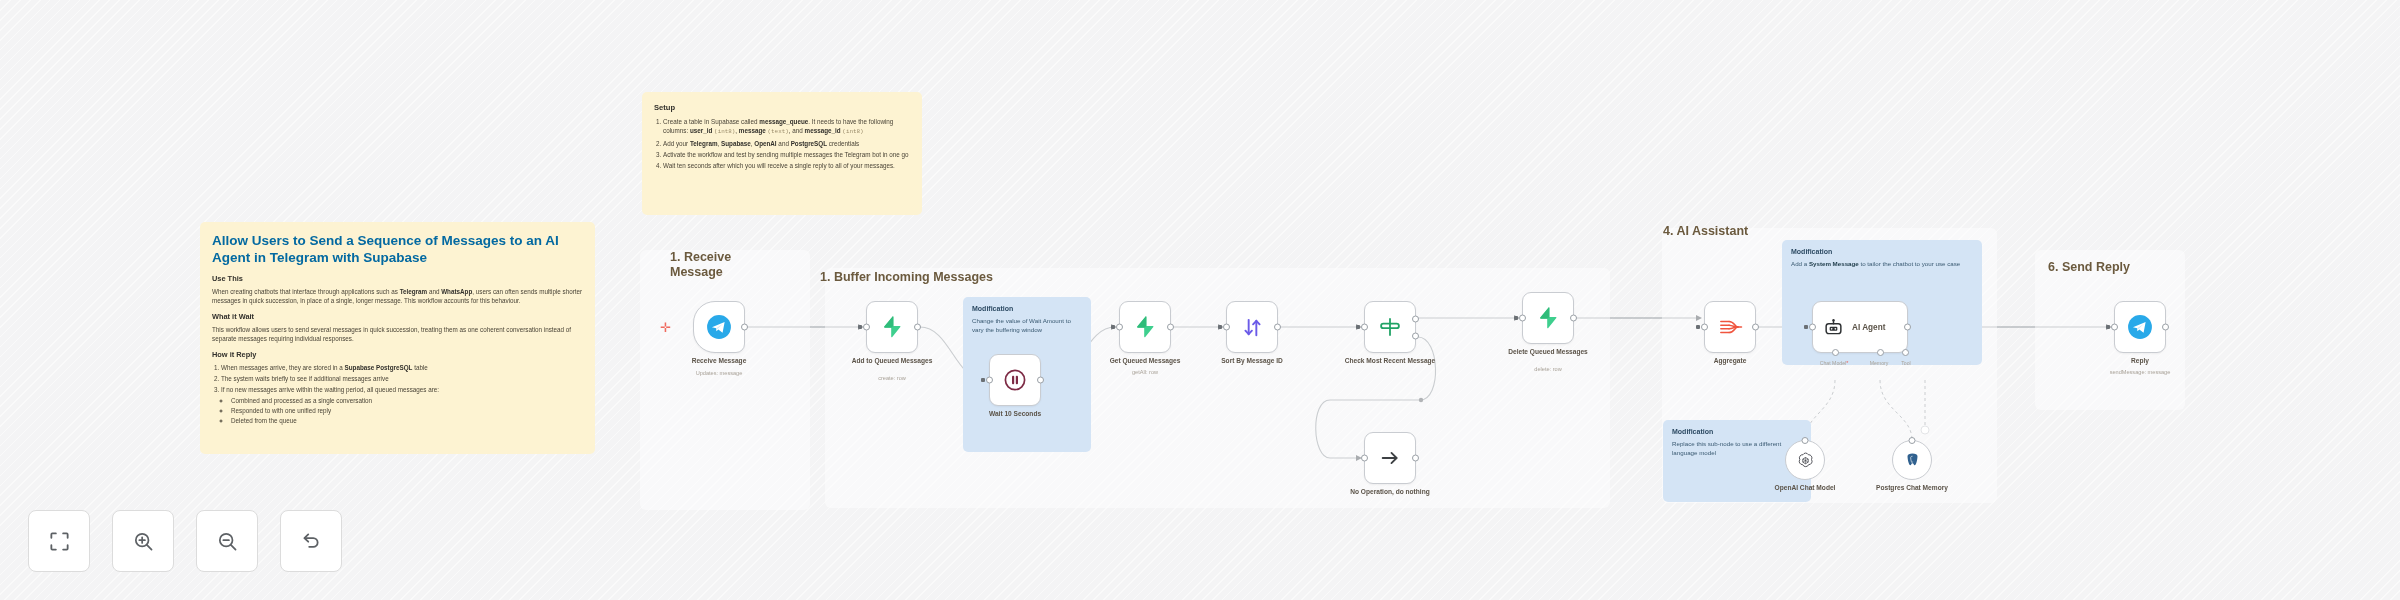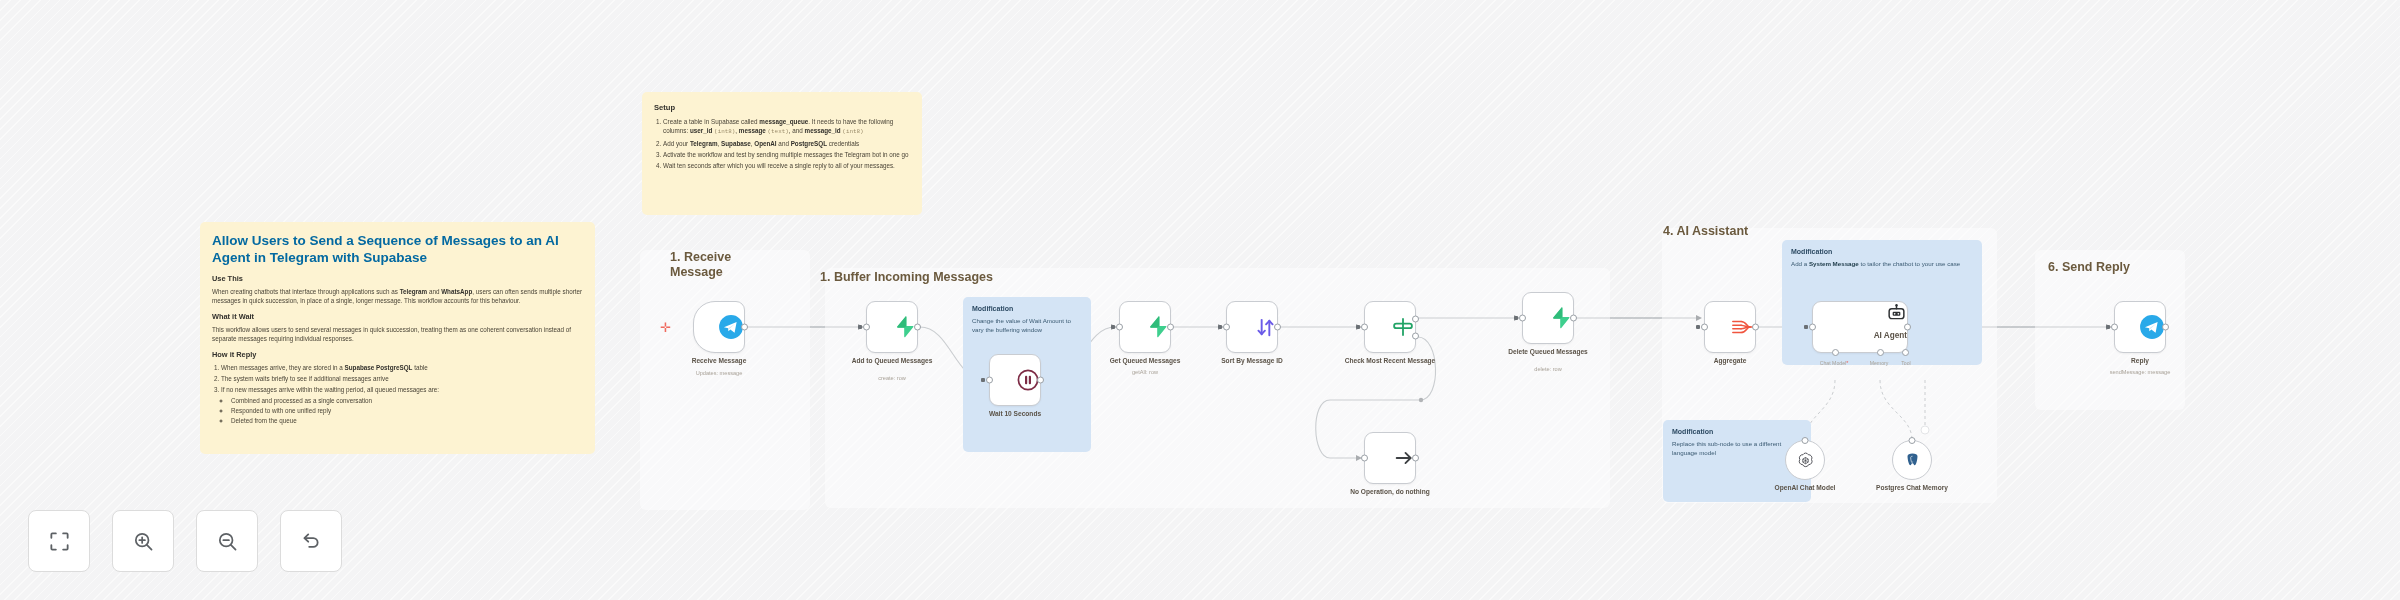--- a/index.html
+++ b/index.html
@@ -76,23 +76,22 @@
   .mod-body { font-size: 6.2px; color: #3a5a72; line-height: 1.5; }
   .mod-body b { font-weight: 700; color: #24414f; }
 
   
   .node {
     position: absolute;
     width: 52px; height: 52px;
     background: #ffffff;
     border: 1px solid #c9ccd1;
     border-radius: 9px;
-    display: flex; align-items: flex-end; justify-content: center;
+    display: flex; align-items: center; justify-content: center;
     box-shadow: 0 1px 2px rgba(0,0,0,0.05);
-    flex-direction: column;
   }
   .node.trigger { border-radius: 22px 9px 9px 22px; }
   .node.wide {
     width: 96px; height: 52px;
     border-radius: 9px;
     justify-content: flex-start;
     padding-left: 10px;
     gap: 8px;
   }
   .node-label {

